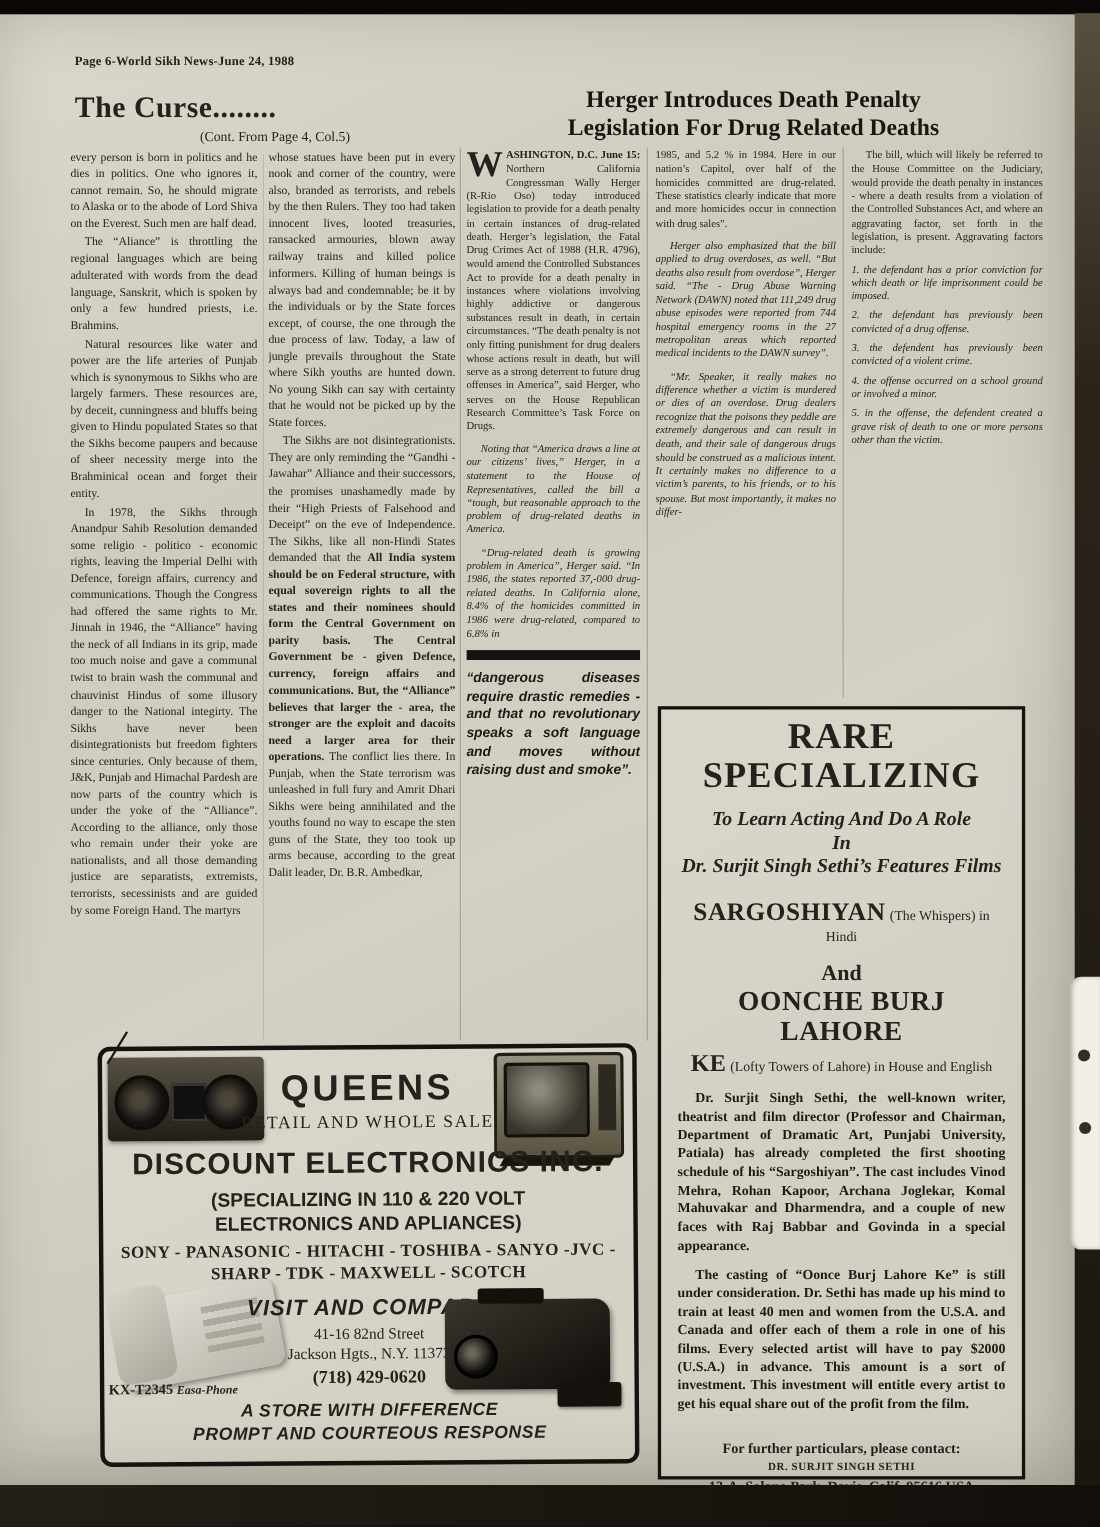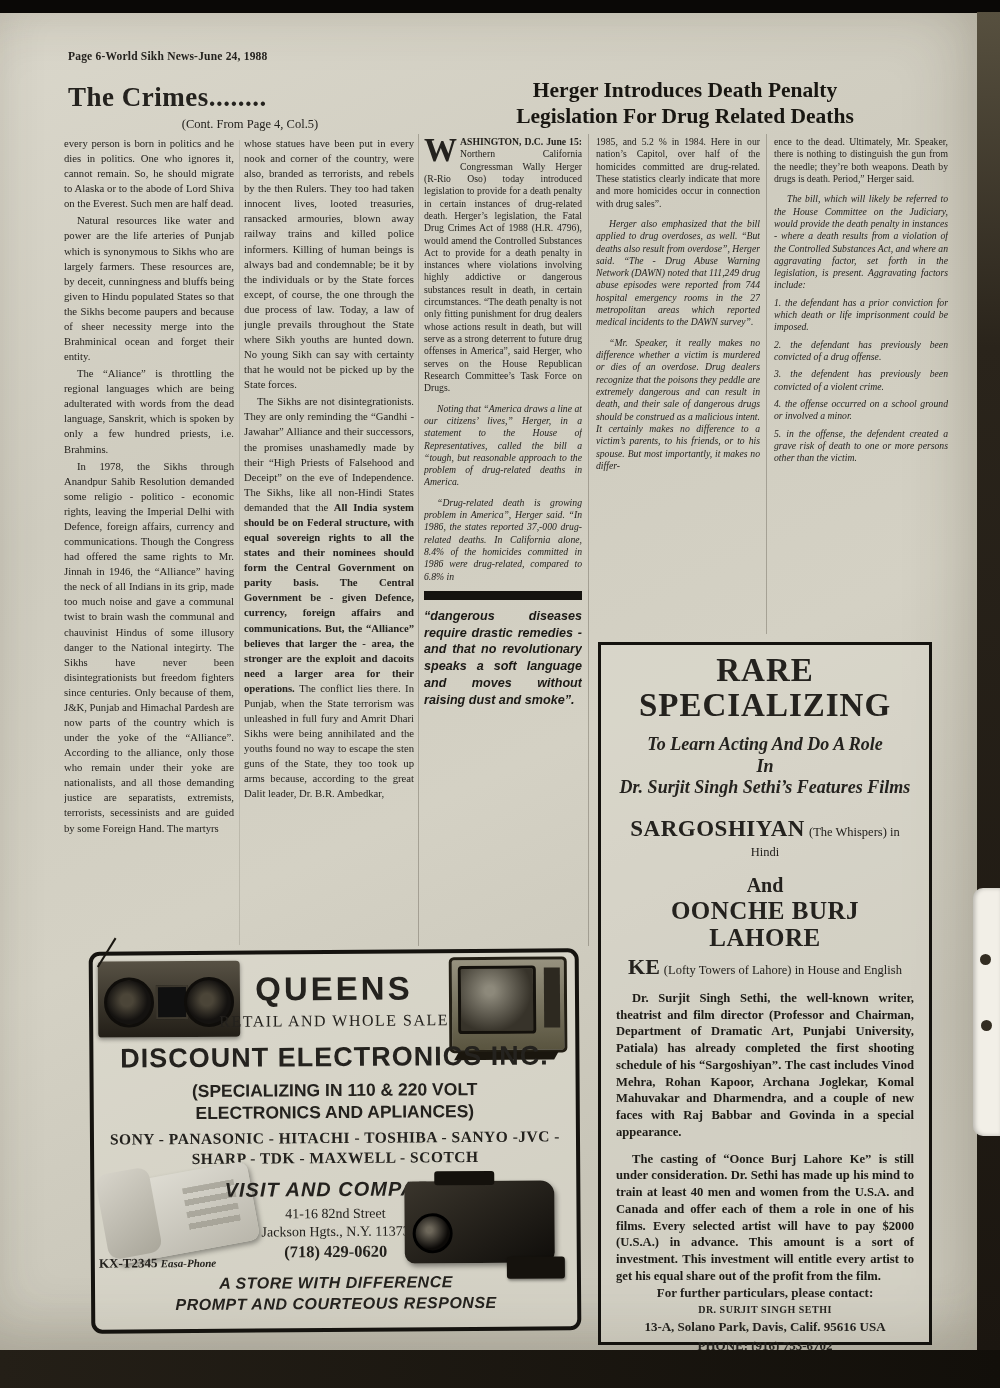--- a/index.html
+++ b/index.html
@@ -50,21 +50,21 @@
   .rare-tag{margin-top:12px;font-size:18px;font-weight:700;font-style:italic;line-height:1.18;}
   .rare-film1{margin-top:18px;}
   .film-big{font-size:23px;font-weight:700;letter-spacing:.5px;}
   .film-note{font-size:12.5px;}
   .rare-and{margin-top:14px;font-size:20px;font-weight:700;}
   .rare-film2{font-size:25px;font-weight:700;letter-spacing:.5px;line-height:1.1;}
   .rare-ke{margin-top:2px;}
   .ke-big{font-size:22px;font-weight:700;}
   .rare-para{margin-top:10px;text-align:justify;font-weight:700;font-size:12.6px;line-height:1.33;color:#1c1a15;}
   .rare-para .ti{display:inline-block;width:16px;}
-  .rare-contact{margin-top:0;font-weight:700;font-size:13px;line-height:1.45;}
+  .rare-contact{margin-top:24px;font-weight:700;font-size:13px;line-height:1.45;}
   .rare-contact .name{font-size:10px;letter-spacing:.5px;}
 
   
   .queens-box{position:absolute;left:90px;top:950px;width:490px;height:382px;
               border:4px solid #15130f;border-radius:11px;background:rgba(224,221,210,.5);
               box-sizing:border-box;transform:rotate(-.4deg);}
   .q-center{position:absolute;left:0;width:100%;text-align:center;}
   .q-name{top:16px;font-family:"Liberation Sans",sans-serif;font-size:33px;font-weight:700;letter-spacing:3px;}
   .q-retail{top:58px;font-size:16px;letter-spacing:1.5px;}
   .q-company{top:88px;font-family:"Liberation Sans",sans-serif;font-size:27px;font-weight:700;letter-spacing:1px;}
@@ -107,26 +107,26 @@
   .tape{position:absolute;right:-10px;bottom:-16px;width:58px;height:22px;background:#15120d;border-radius:3px;box-shadow:1px 2px 3px rgba(0,0,0,.4);}
 </style>
 </head>
 <body>
 
 <div id="page">
   <div class="paper"></div>
 
   <div class="masthead">Page 6-World Sikh News-June 24, 1988</div>
 
-  <div class="curse-title">The Crimes........</div>
+  <div class="curse-title">The Curse........</div>
   <div class="curse-cont">(Cont. From Page 4, Col.5)</div>
   <div class="ncol curse-col" style="left:64px;top:136px;width:170px;height:812px;">
       <p><span>every person is born in politics and he dies in politics. One who ignores it, cannot remain. So, he should migrate to Alaska or to the abode of Lord Shiva on the Everest. Such men are half dead.</span></p>
+      <p class="ind"><span>The “Aliance” is throttling the regional languages which are being adulterated with words from the dead language, Sanskrit, which is spoken by only a few hundred priests, i.e. Brahmins.</span></p>
       <p class="ind"><span>Natural resources like water and power are the life arteries of Punjab which is synonymous to Sikhs who are largely farmers. These resources are, by deceit, cunningness and bluffs being given to Hindu populated States so that the Sikhs become paupers and because of sheer necessity merge into the Brahminical ocean and forget their entity.</span></p>
-      <p class="ind"><span>The “Aliance” is throttling the regional languages which are being adulterated with words from the dead language, Sanskrit, which is spoken by only a few hundred priests, i.e. Brahmins.</span></p>
       <p class="ind"><span>In 1978, the Sikhs through Anandpur Sahib Resolution demanded some religio - politico - economic rights, leaving the Imperial Delhi with Defence, foreign affairs, currency and communications. Though the Congress had offered the same rights to Mr. Jinnah in 1946, the “Alliance” having the neck of all Indians in its grip, made too much noise and gave a communal twist to brain wash the communal and chauvinist Hindus of some illusory danger to the National integirty. The Sikhs have never been disintegrationists but freedom fighters since centuries. Only because of them, J&amp;K, Punjab and Himachal Pardesh are now parts of the country which is under the yoke of the “Alliance”. According to the alliance, only those who remain under their yoke are nationalists, and all those demanding justice are separatists, extremists, terrorists, secessinists and are guided by some Foreign Hand. The martyrs</span></p>
     </div>
   <div class="ncol curse-col" style="left:244px;top:136px;width:170px;height:812px;">
       <p><span>whose statues have been put in every nook and corner of the country, were also, branded as terrorists, and rebels by the then Rulers. They too had taken innocent lives, looted treasuries, ransacked armouries, blown away railway trains and killed police informers. Killing of human beings is always bad and condemnable; be it by the individuals or by the State forces except, of course, the one through the due process of law. Today, a law of jungle prevails throughout the State where Sikh youths are hunted down. No young Sikh can say with certainty that he would not be picked up by the State forces.</span></p>
       <p class="ind"><span>The Sikhs are not disintegrationists. They are only reminding the “Gandhi - Jawahar” Alliance and their successors, the promises unashamedly made by their “High Priests of Falsehood and Deceipt” on the eve of Independence. The Sikhs, like all non-Hindi States demanded that the </span><span class="b">All India system should be on Federal structure, with equal sovereign rights to all the states and their nominees should form the Central Government on parity basis. The Central Government be - given Defence, currency, foreign affairs and communications. But, the “Alliance” believes that larger the - area, the stronger are the exploit and dacoits need a larger area for their operations. </span><span>The conflict lies there. In Punjab, when the State terrorism was unleashed in full fury and Amrit Dhari Sikhs were being annihilated and the youths found no way to escape the sten guns of the State, they too took up arms because, according to the great Dalit leader, Dr. B.R. Ambedkar,</span></p>
     </div>
 
   <div class="vrule" style="left:239px;top:140px;height:805px;opacity:.5;"></div>
   <div class="vrule" style="left:418px;top:134px;height:812px;"></div>
   <div class="vrule" style="left:588px;top:134px;height:812px;"></div>
@@ -142,21 +142,20 @@
       <p class="ind"><span>“Drug-related death is growing problem in America”, Herger said. “In 1986, the states reported 37,-000 drug-related deaths. In California alone, 8.4% of the homicides committed in 1986 were drug-related, compared to 6.8% in</span></p>
       <p class="qbar"></p>
       <p class="pull"><span>“dangerous diseases require drastic remedies - and that no revolutionary speaks a soft language and moves without raising dust and smoke”.</span></p>
     </div>
   <div class="ncol herger-col" style="left:596px;top:136px;width:164px;height:502px;">
       <p><span>1985, and 5.2 % in 1984. Here in our nation’s Capitol, over half of the homicides committed are drug-related. These statistics clearly indicate that more and more homicides occur in connection with drug sales”.</span></p>
       <p class="ind"><span>Herger also emphasized that the bill applied to drug overdoses, as well. “But deaths also result from overdose”, Herger said. “The - Drug Abuse Warning Network (DAWN) noted that 111,249 drug abuse episodes were reported from 744 hospital emergency rooms in the 27 metropolitan areas which reported medical incidents to the DAWN survey”.</span></p>
       <p class="ind"><span>“Mr. Speaker, it really makes no difference whether a victim is murdered or dies of an overdose. Drug dealers recognize that the poisons they peddle are extremely dangerous and can result in death, and their sale of dangerous drugs should be construed as a malicious intent. It certainly makes no difference to a victim’s parents, to his friends, or to his spouse. But most importantly, it makes no differ-</span></p>
     </div>
   <div class="ncol herger-col" style="left:774px;top:136px;width:174px;height:502px;">
-      <p><span>ence to the dead. Ultimately, Mr. Speaker, there is nothing to distinguish the gun from the needle; they’re both weapons. Death by drugs is death. Period,” Herger said.</span></p>
       <p class="ind"><span>The bill, which will likely be referred to the House Committee on the Judiciary, would provide the death penalty in instances - where a death results from a violation of the Controlled Substances Act, and where an aggravating factor, set forth in the legislation, is present. Aggravating factors include:</span></p>
       <p class="li"><span>1. the defendant has a prior conviction for which death or life imprisonment could be imposed.</span></p>
       <p class="li"><span>2. the defendant has previously been convicted of a drug offense.</span></p>
       <p class="li"><span>3. the defendent has previously been convicted of a violent crime.</span></p>
       <p class="li"><span>4. the offense occurred on a school ground or involved a minor.</span></p>
       <p class="li"><span>5. in the offense, the defendent created a grave risk of death to one or more persons other than the victim.</span></p>
     </div>
 
   <div class="rare-box">
     <div class="rare-t1">RARE</div>

